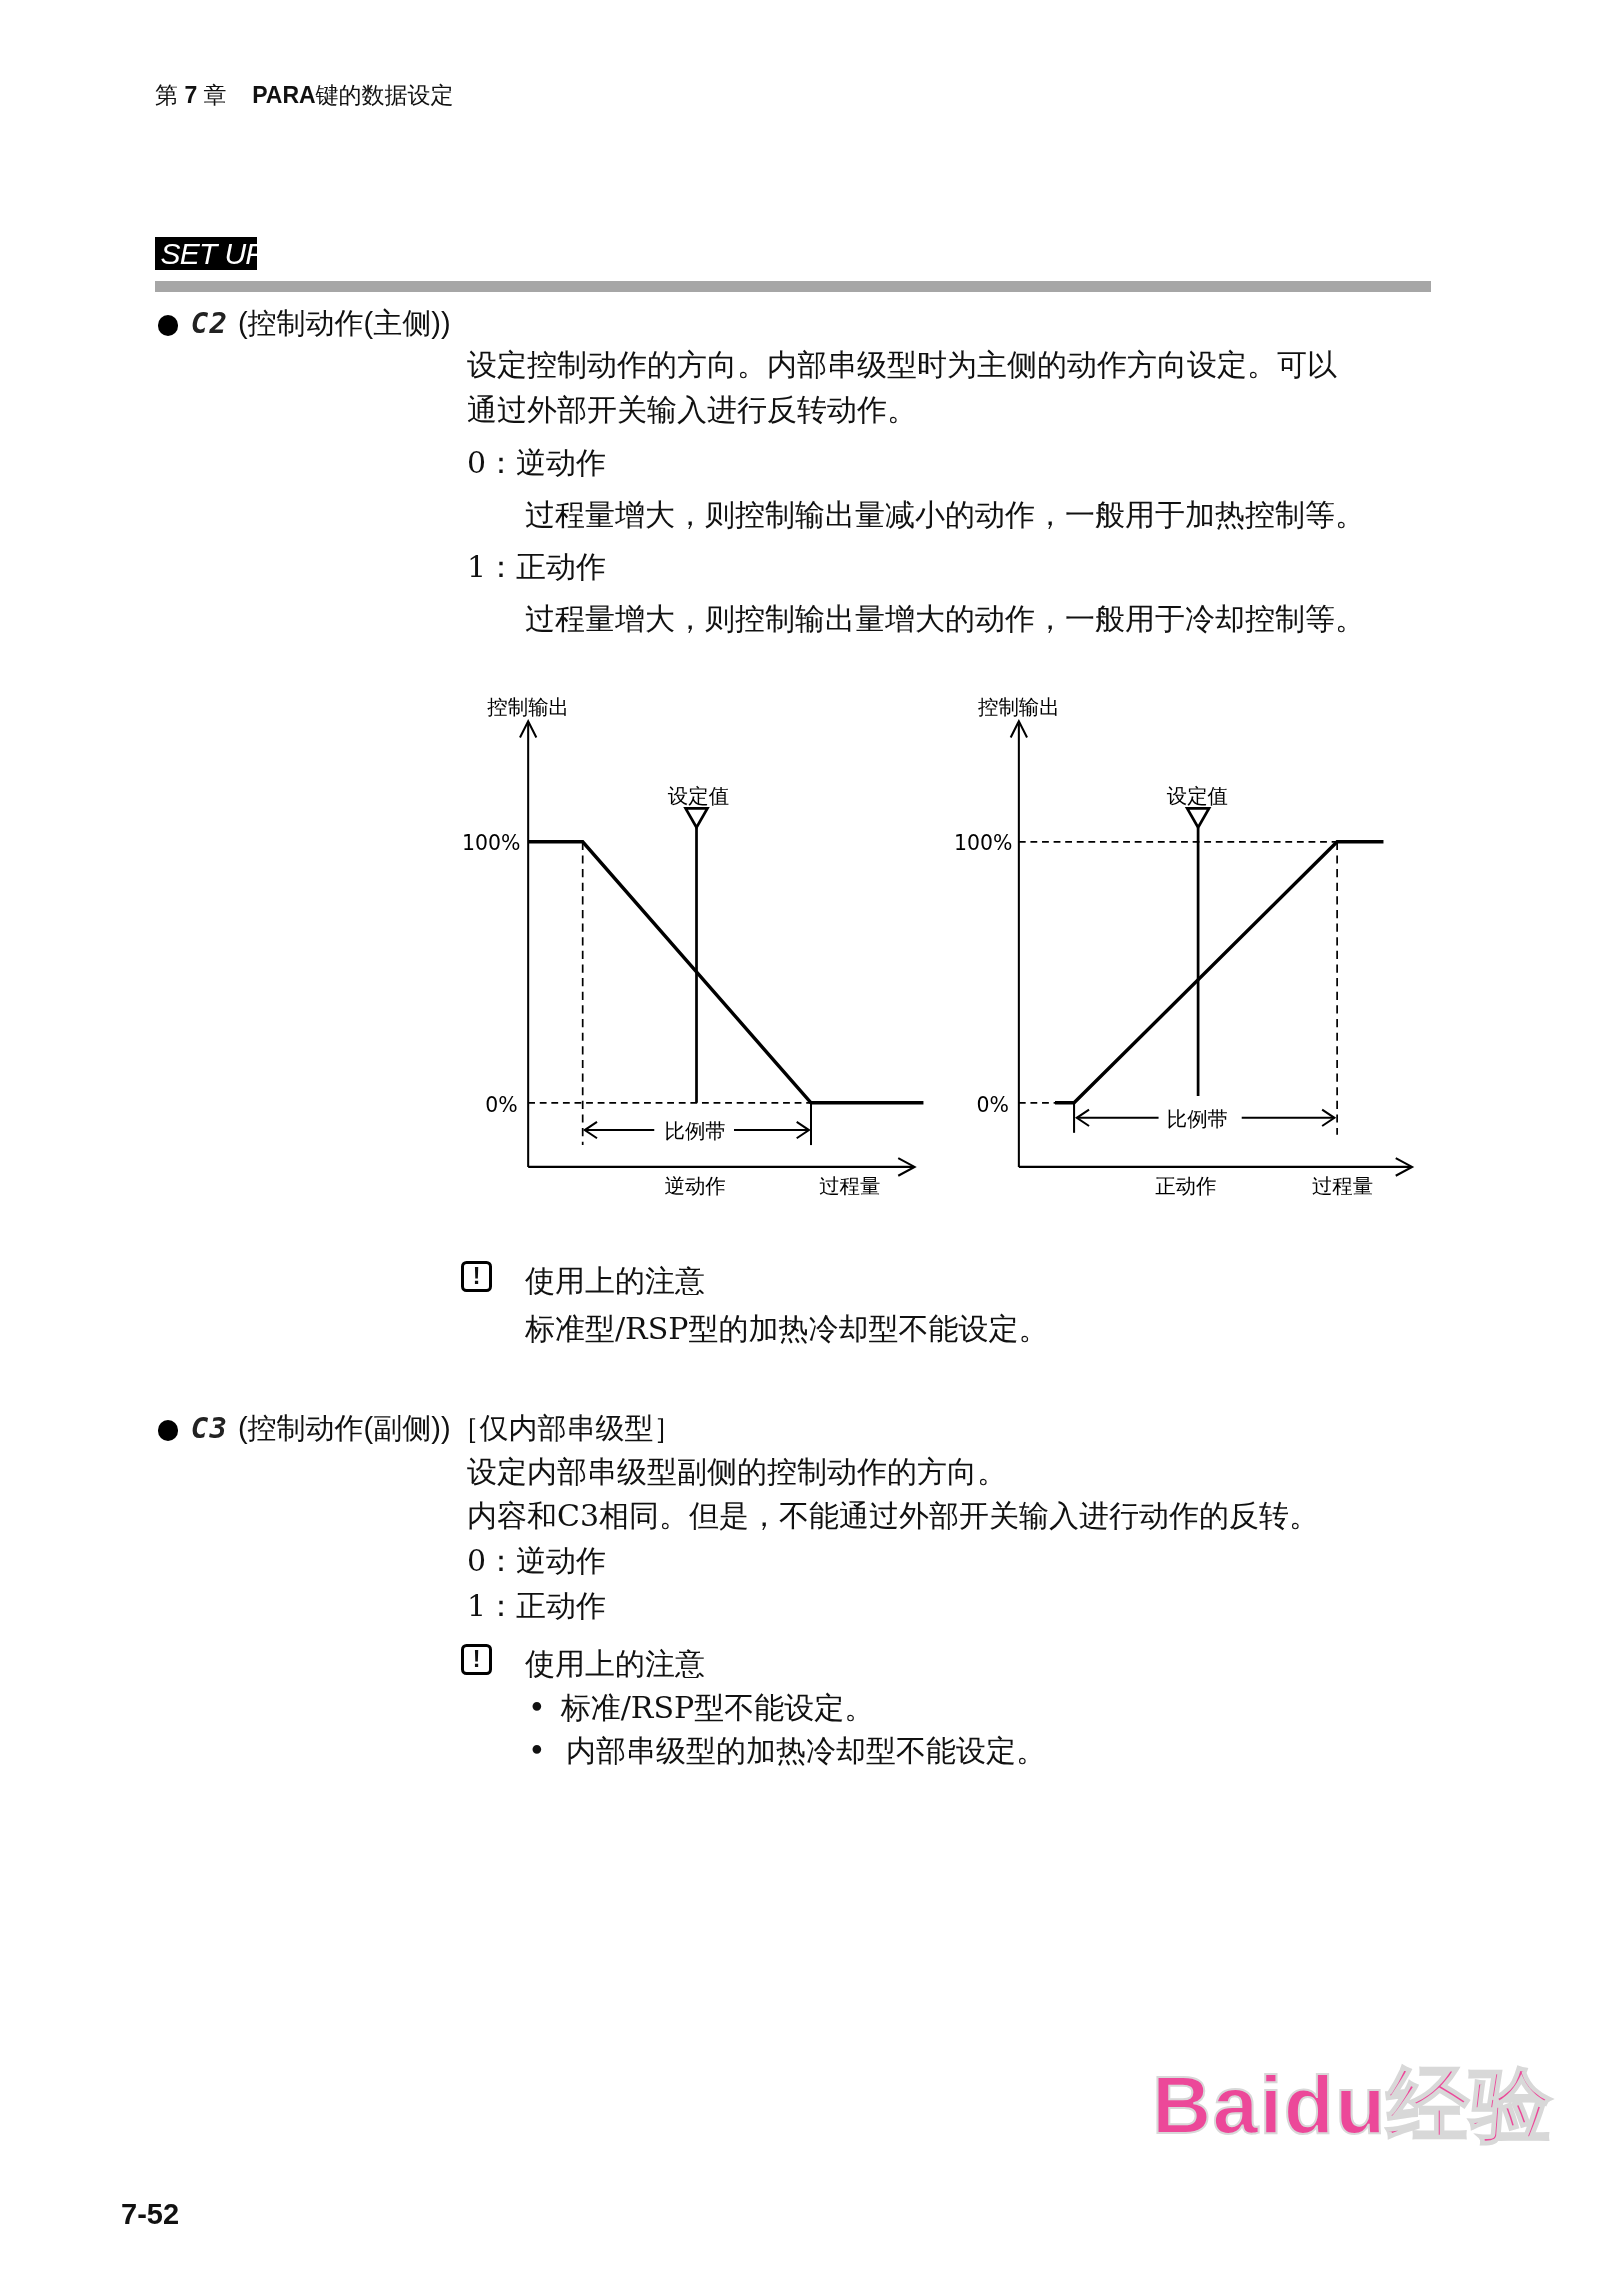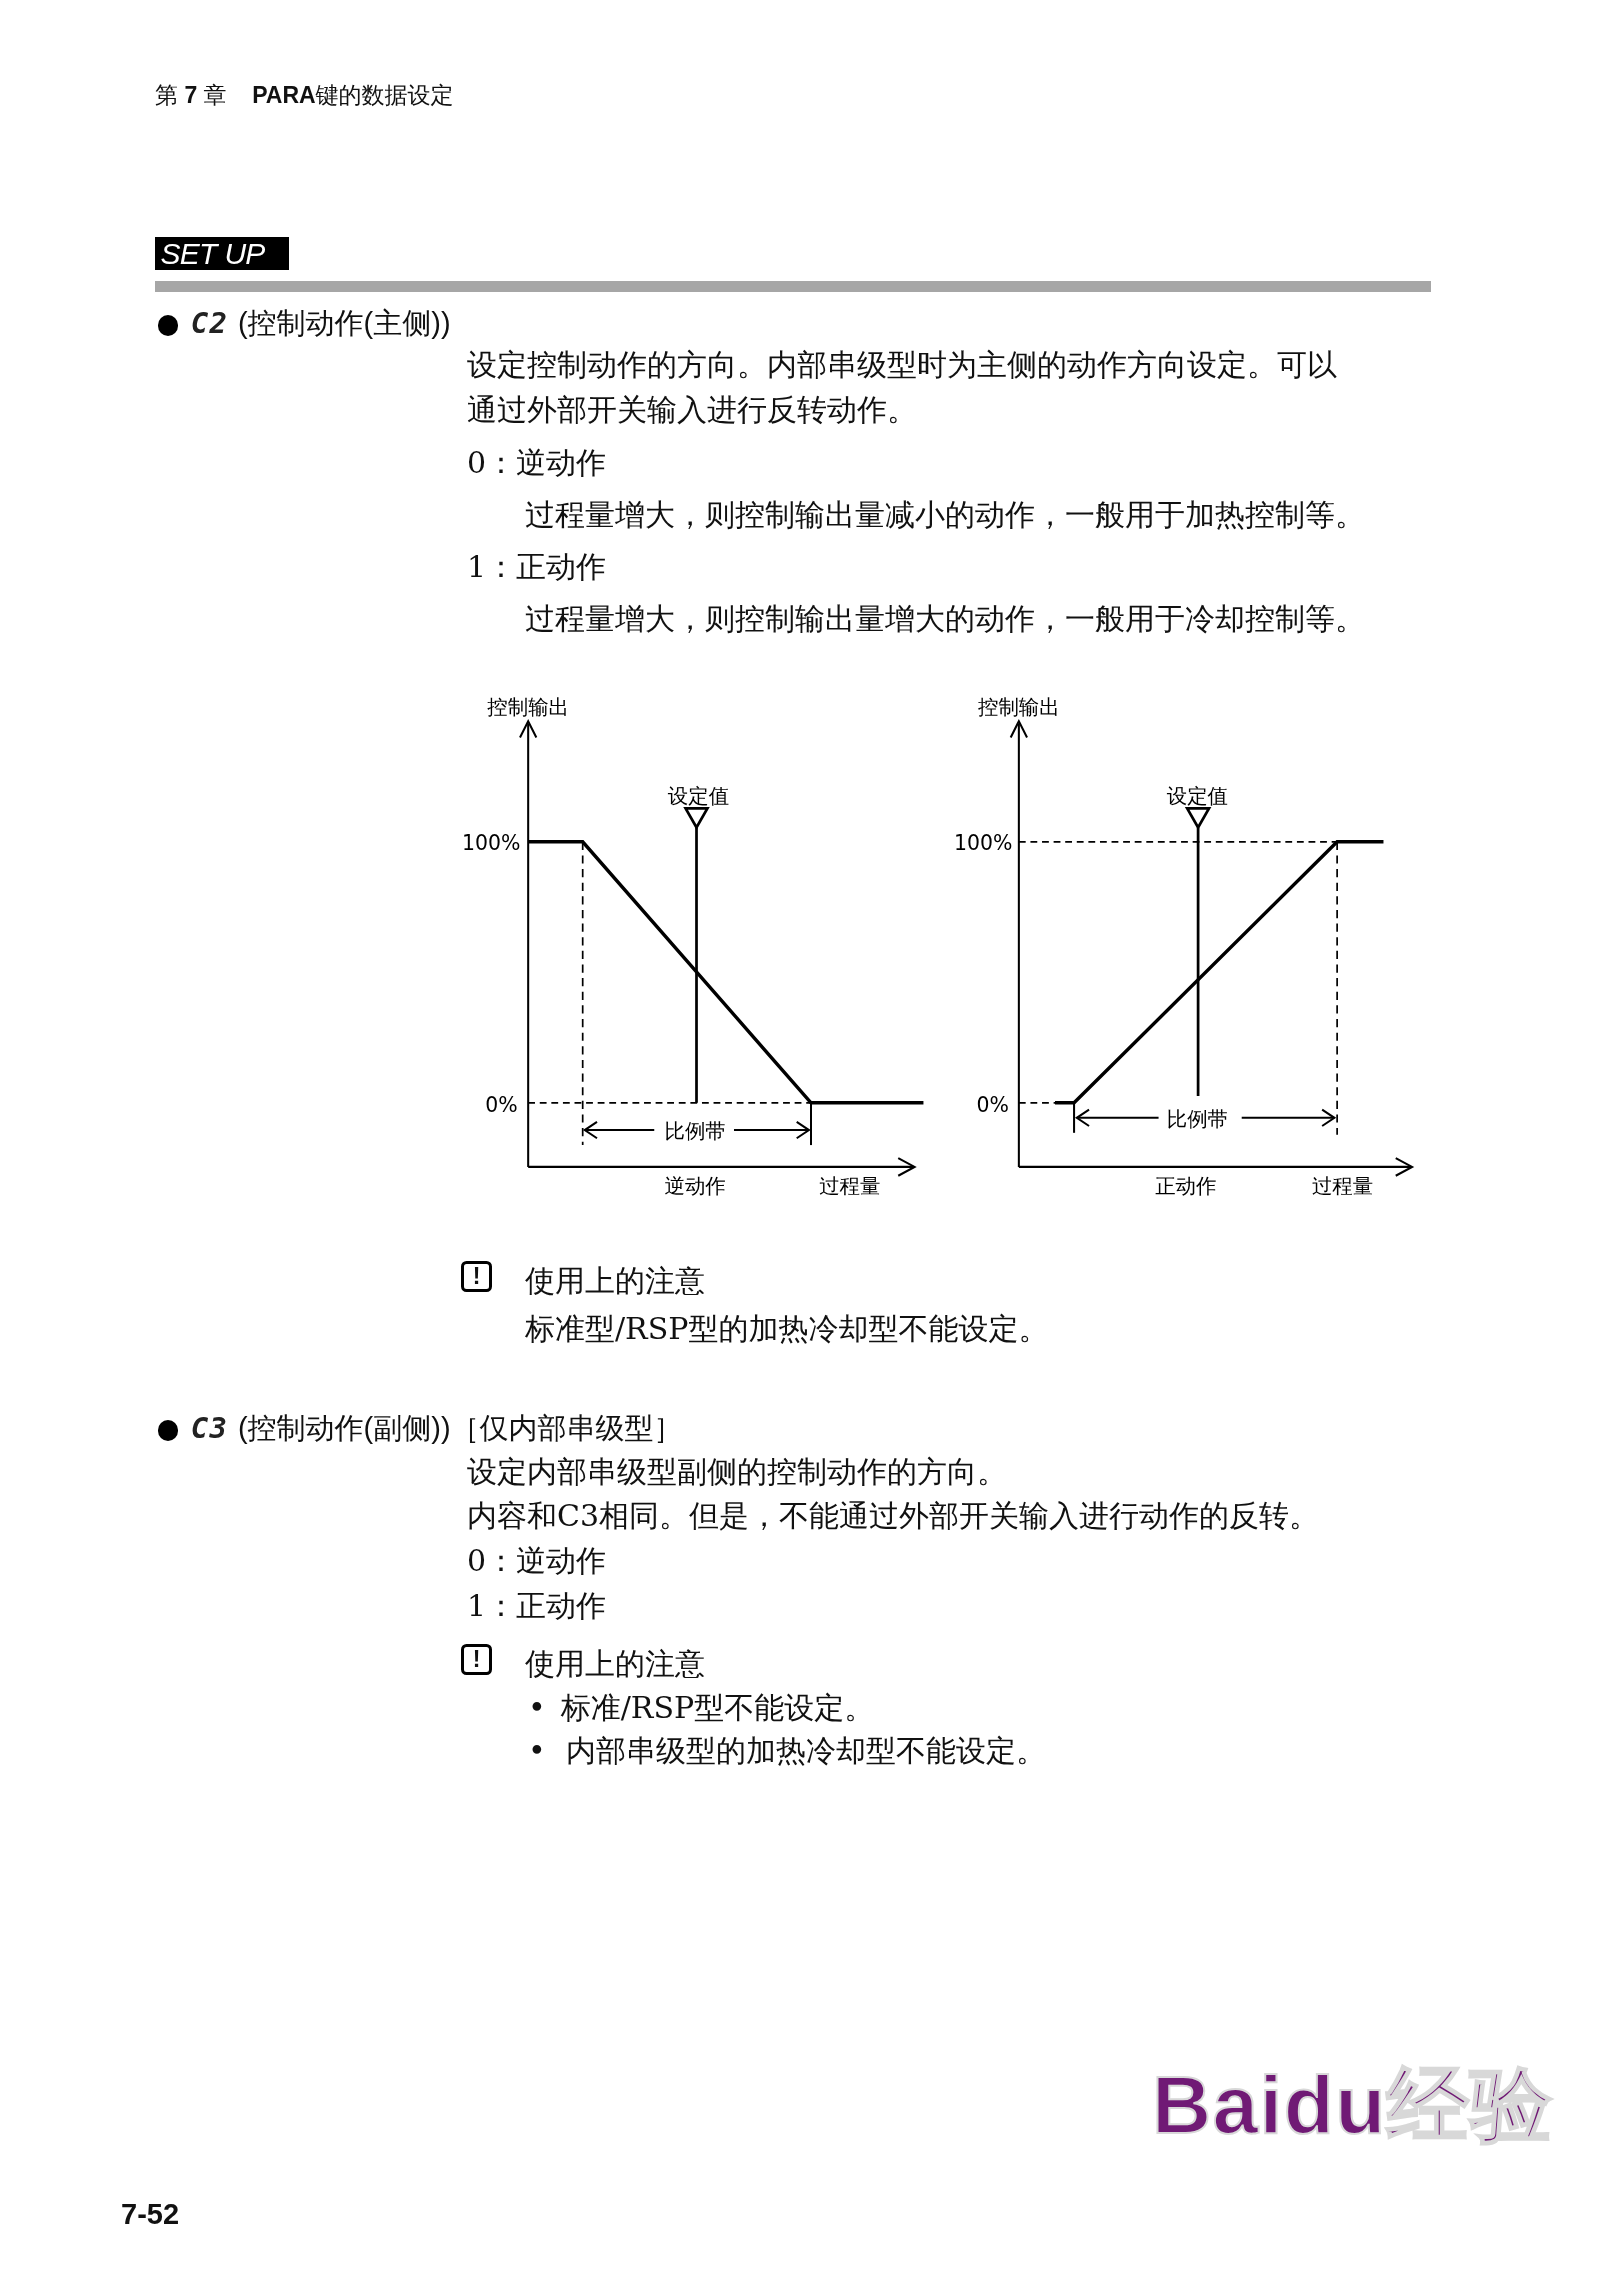--- a/index.html
+++ b/index.html
@@ -1,21 +1,21 @@
 <!DOCTYPE html>
 <html style="font-size:11px"><head>
 <meta charset="utf-8">
 <style>
   html, body { margin:0; padding:0; background:#ffffff; }
   body { width:1622px; height:2295px; position:relative; overflow:hidden;
          font-family:"DejaVu Serif","Liberation Serif",serif; color:#111; }
   .abs { position:absolute; white-space:nowrap; }
   .hdr { font-family:"Liberation Sans","DejaVu Sans",sans-serif; font-size:23px; top:80px; left:155px; }
   .hdr b { font-weight:bold; }
-  .setup { left:155px; top:237px; width:134px; height:33px; background:#000; color:#fff;
+  .setup { left:155px; top:237px; width:102px; height:33px; background:#000; color:#fff;
            font-family:"Liberation Sans",sans-serif; font-style:italic; font-size:30px; line-height:33px;
            padding-left:5.5px; box-sizing:border-box; letter-spacing:-0.7px; overflow:hidden; }
   .graybar { left:155px; top:281px; width:1276px; height:11px; background:#a6a6a6; }
   .sec-title { font-family:"Liberation Sans","DejaVu Sans",sans-serif; font-size:29px; }
   .bullet { display:inline-block; width:20.4px; height:20.4px; border-radius:50%; background:#000; margin-right:12.3px; vertical-align:middle; }
   .seg { font-family:"DejaVu Sans Mono",monospace; font-style:italic; font-weight:bold; color:#222; letter-spacing:1.4px; margin-right:9.5px; }
   .body-txt { font-size:30px; line-height:46px; }
   .note-icon { display:inline-block; width:31px; height:31px; border:3.4px solid #000; border-radius:5.5px; box-sizing:border-box;
                text-align:center; font-family:"Liberation Sans",sans-serif; font-weight:bold; font-size:23px; line-height:24.5px; }
   .pagenum { left:121px; top:2198px; font-family:Liberation Sans, sans-serif; font-weight:bold; font-size:29px; }
@@ -147,15 +147,15 @@
 <div class="abs body-txt" style="left:528px; top:1685px;">
   <span style="margin-right:15px;">•</span><span>标准/RSP型不能设定。</span>
 </div>
 <div class="abs body-txt" style="left:528px; top:1728px;">
   <span style="margin-right:20.4px;">•</span><span>内部串级型的加热冷却型不能设定。</span>
 </div>
 
 <div class="abs pagenum">7-52</div>
 
 <div class="abs wm">
-  <div style="font-size:82px; letter-spacing:1.4px; -webkit-text-stroke:2px #d8d8d8; color:#701a75;">Baidu经验</div>
+  <div style="font-size:82px; letter-spacing:1.4px; -webkit-text-stroke:2px #d8d8d8; color:#ec4899;">Baidu经验</div>
 </div>
 
 
 </body></html>

